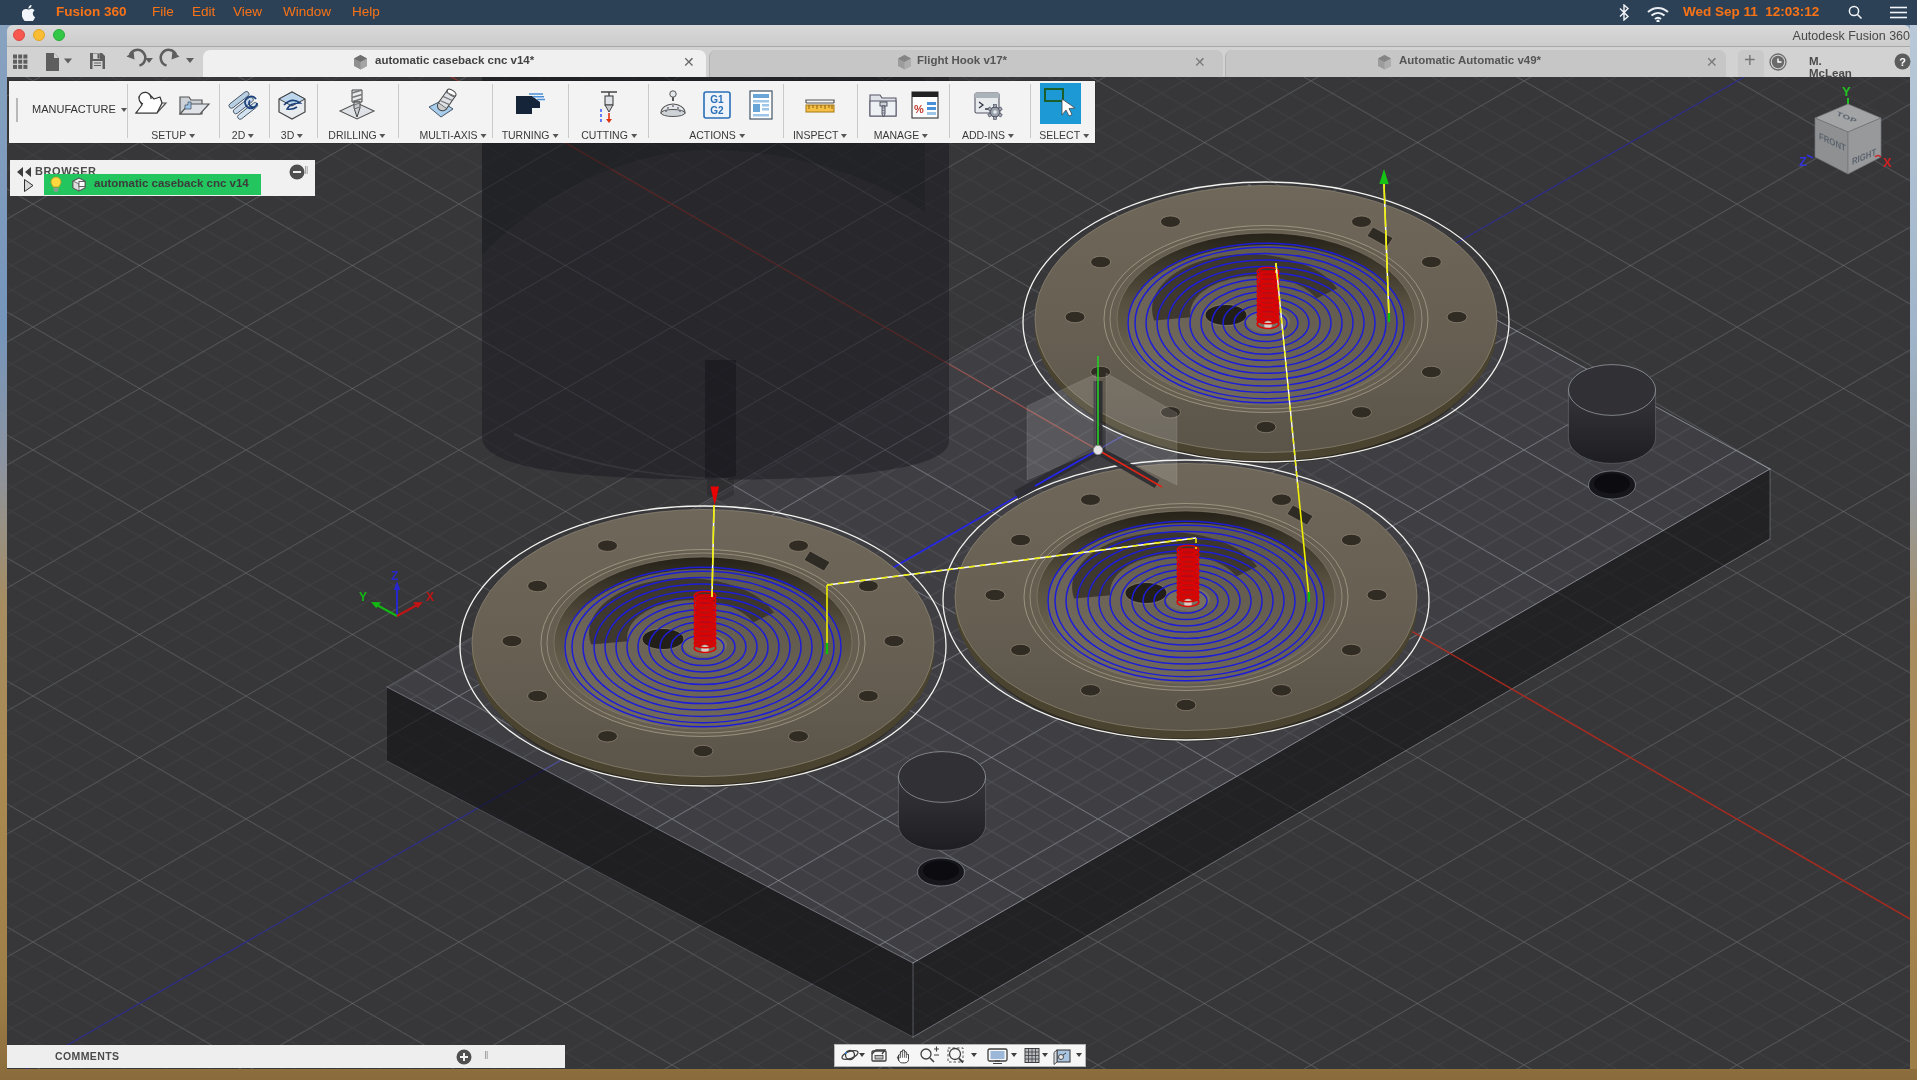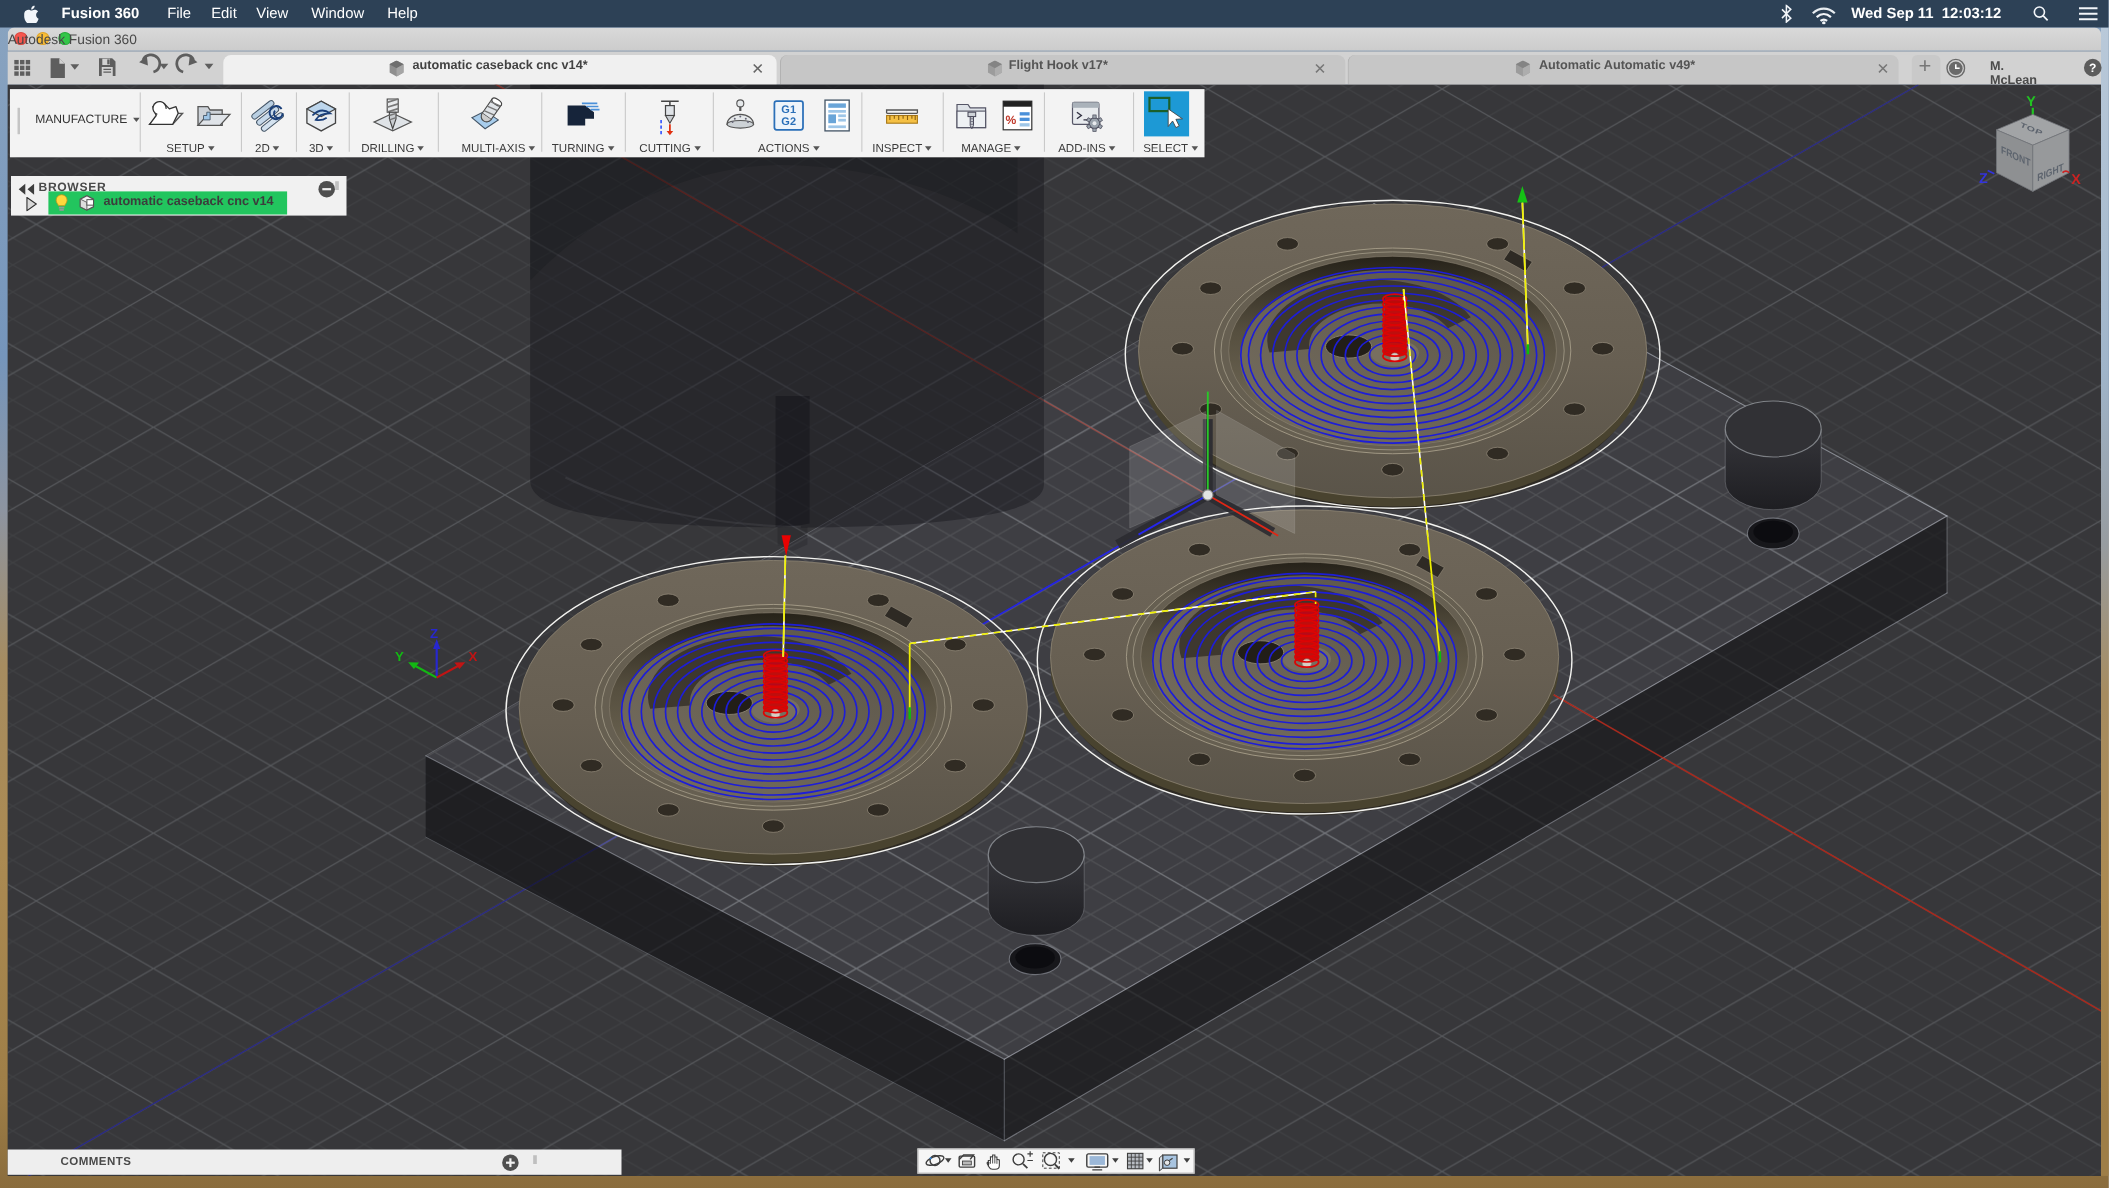--- a/index.html
+++ b/index.html
@@ -1,25 +1,25 @@
 <!DOCTYPE html>
 <html><head>
 <meta charset="utf-8">
 <style>
   * { margin:0; padding:0; box-sizing:border-box; }
   html,body { width:1917px; height:1080px; overflow:hidden; font-family:"Liberation Sans", sans-serif; }
   body { position:relative; background:linear-gradient(180deg,#8aa4c0 0%,#7595bb 30%,#8d94a0 43%,#a68c60 56%,#ab8a52 72%,#9e7e47 92%,#8a6c3c 100%); }
   .abs { position:absolute; }
   
-  #menubar { left:0; top:0; width:1917px; height:25px; background:#2d4156; color:#ffffff; font-size:13.5px; }
+  #menubar { left:0; top:0; width:1917px; height:25px; background:#2d4156; color:#f97316; font-size:13.5px; }
   #menubar .mi { position:absolute; top:4px; }
   
   #titlebar { left:7px; top:25px; width:1903px; height:22px; background:linear-gradient(180deg,#d9d9d9,#cccccc); border-bottom:1px solid #a8a8a8; border-radius:6px 6px 0 0; }
   .tl { position:absolute; top:29px; width:12px; height:12px; border-radius:50%; }
-  #titletext { left:7px; top:29px; width:1903px; text-align:left; font-size:12.5px; color:#484848; }
+  #titletext { left:7px; top:29px; width:1903px; text-align:right; font-size:12.5px; color:#484848; }
   #tabbar { left:7px; top:47px; width:1903px; height:30px; background:#d2d2d2; }
   .tabtxt { font-size:11.5px; font-weight:bold; color:#424242; }
   
   #canvas { left:7px; top:77px; width:1903px; height:992px; background:#37373a; }
   
   #toolbar { left:9px; top:81px; width:1086px; height:62px; background:#f3f3f3; box-shadow:0 0 0 1px rgba(0,0,0,0.08); }
   .tblabel { position:absolute; top:48px; transform:translateX(-50%); font-size:10.5px; color:#3a3a3a; white-space:nowrap; }
   .tbdiv { position:absolute; top:3px; height:54px; width:1px; background:#c9c9c9; }
   
   #browserhdr { left:10px; top:160px; width:305px; height:36px; background:#f1f1f1; font-size:11px; font-weight:bold; color:#4a4a4a; }

